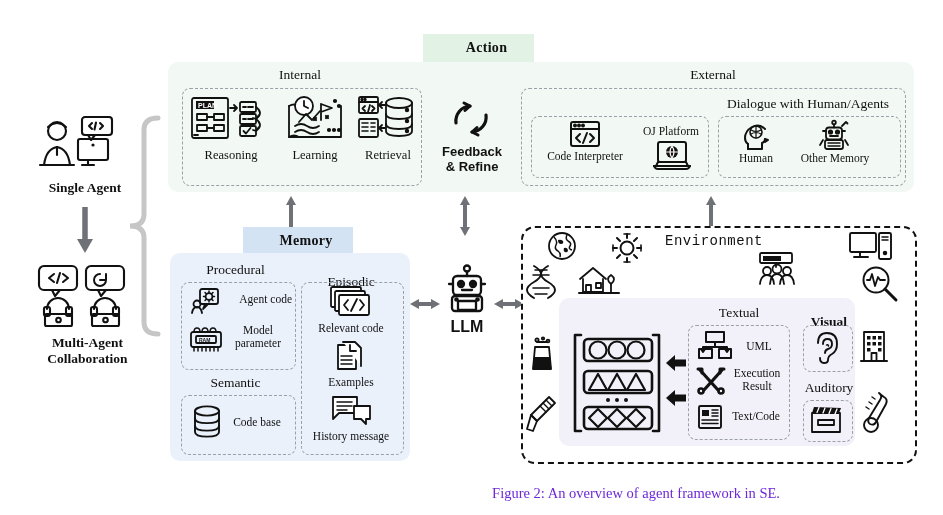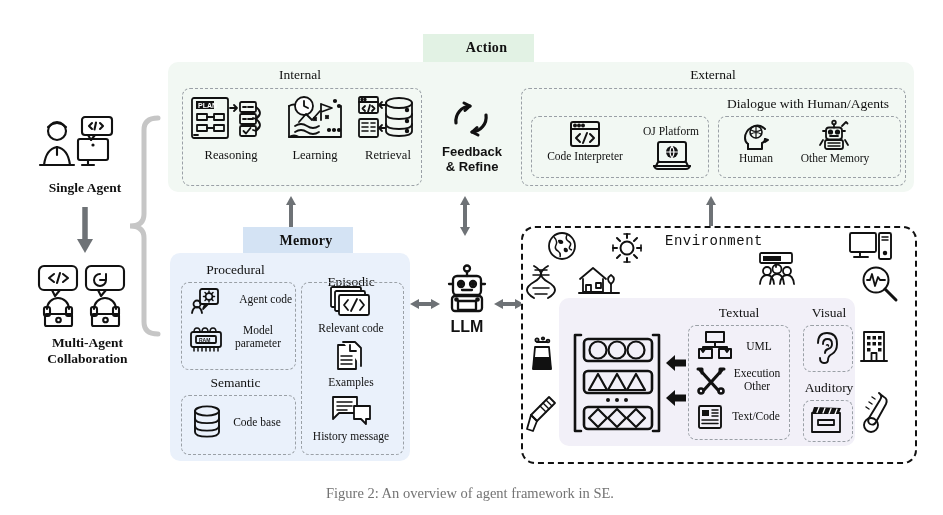--- a/index.html
+++ b/index.html
@@ -46,21 +46,21 @@
   .bold-sans{
     font-family:"Liberation Sans", sans-serif;font-weight:bold;font-size:13px;text-align:center;line-height:1.18;
   }
   .mono-title{
     font-family:"Liberation Mono", monospace;font-size:14px;color:#111;letter-spacing:.5px;
   }
   .leftlabel{
     font-family:"Liberation Serif", serif;font-weight:bold;font-size:13.5px;text-align:center;line-height:1.2;
   }
   .caption{
-    font-family:"Liberation Serif", serif;font-size:14.5px;text-align:center;color:#737373;
+    font-family:"Liberation Serif", serif;font-size:14.5px;text-align:right;color:#6d28d9;
   }
   .watermark{
     color:#c9c9c9;font-family:"Liberation Sans", sans-serif;font-size:19px;
     display:flex;align-items:center;gap:6px;white-space:nowrap;
   }
   svg{display:block;overflow:visible;}
   .ic{display:block;}
 </style>
 </head>
 <body>
@@ -567,34 +567,34 @@
       <path d="M3 2 l18 20" stroke-width="3.2"></path>
       <path d="M25 2 l-18 20" stroke-width="3.2"></path>
       <path d="M1 1 l4 0 l0 4" fill="#111" stroke-width="3"></path>
       <path d="M27 1 l-4 0 l0 4" fill="#111" stroke-width="3"></path>
       <circle cx="24" cy="23" r="2.5" fill="none"></circle>
       <circle cx="4" cy="23" r="2.5" fill="none"></circle>
     </svg>
   </div>
   <div class="abs item-label item-label-sm" style="left:727px;top:367px;width:60px;">
     <div>Execution</div>
-    <div>Other</div>
+    <div>Result</div>
   </div>
 
   <div class="abs" style="left:698px;top:404px;width:26px;height:26px;">
     <svg width="26" height="26" viewBox="0 0 26 26" fill="none" stroke="#111" stroke-width="1.9" stroke-linecap="round" stroke-linejoin="round" class="ic">
       <rect x="1" y="2" width="22" height="22" rx="1.5"></rect>
       <rect x="4" y="6" width="7" height="6" fill="#111" stroke="none"></rect>
       <path d="M14 6 l6 0 M14 9 l6 0 M14 12 l6 0" stroke-width="1.5"></path>
       <path d="M4 16 l16 0 M4 19.5 l16 0" stroke-width="1.5"></path>
     </svg>
   </div>
   <div class="abs item-label item-label-sm" style="left:725px;top:410px;width:62px;">Text/Code</div>
 
-  <div class="abs sec-title" style="left:798px;top:305px;width:62px;">Visual</div>
+  <div class="abs sec-title" style="left:798px;top:314px;width:62px;font-weight:bold;">Visual</div>
   <div class="abs dashbox" style="left:803px;top:325px;width:48px;height:45px;"></div>
   <div class="abs" style="left:814px;top:332px;width:26px;height:31px;">
     <svg width="26" height="31" viewBox="0 0 26 31" fill="none" stroke="#111" stroke-width="1.9" stroke-linecap="round" stroke-linejoin="round" class="ic">
       <path d="M4 11 q0 -10 9 -10 q10 0 10 11 q0 7 -5 10 q-4 2 -4 6 q0 3 -4 3 q-4 0 -4 -5"></path>
       <path d="M9 12 q0 -5 4.5 -5 q4.5 0 4.5 5 q0 4 -4 5 q-3 1 -3 4"></path>
       <path d="M12.5 13 q1.5 -1 2 1" stroke-width="1.5"></path>
     </svg>
   </div>
 
   <div class="abs sec-title" style="left:792px;top:380px;width:74px;">Auditory</div>

